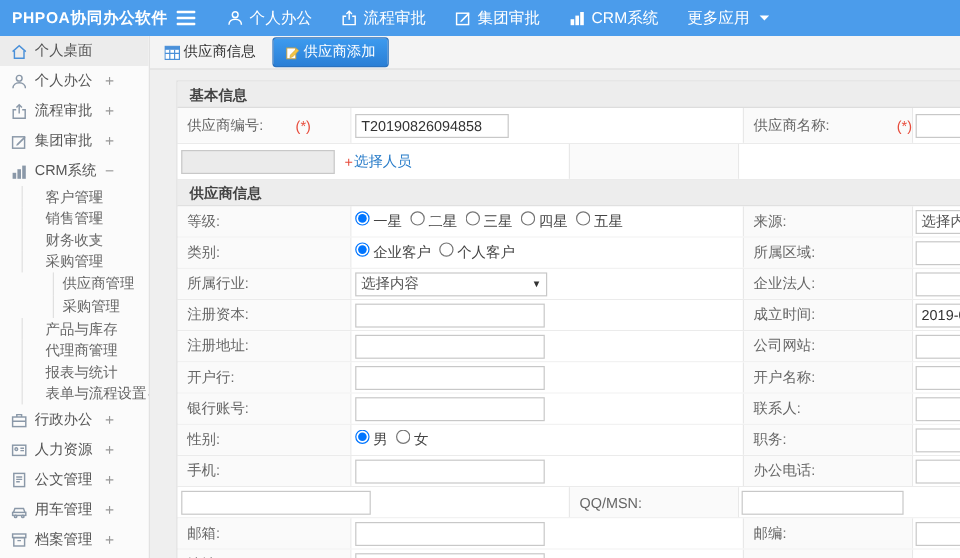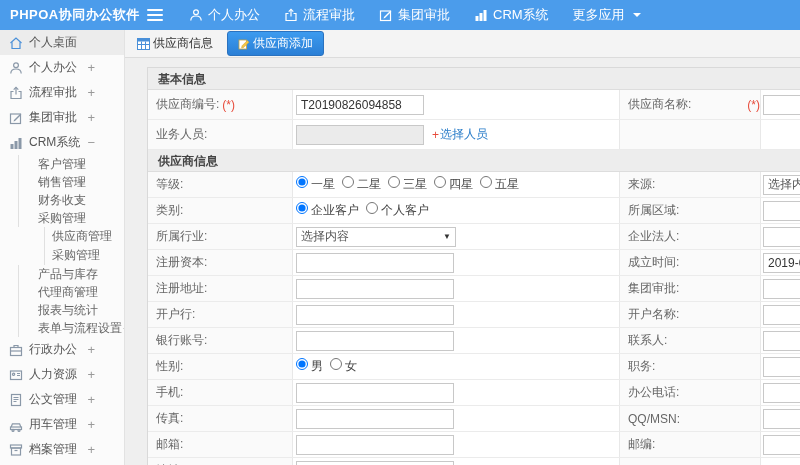--- a/index.html
+++ b/index.html
@@ -38,21 +38,21 @@
   .tab-active{background:linear-gradient(#3d9bef,#2a7fd6);border:1px solid #2a72bf;border-radius:3px;color:#fff;padding:3px 10px;}
 
   
   .content{position:absolute;top:58px;left:125px;right:0;bottom:0;background:#efefef;overflow:hidden;}
   .form-panel{margin:9px 0 0 22px;width:790px;background:#fff;border:1px solid #d9d9d9;}
   .sec-header{height:22px;line-height:22px;background:#ededed;border-bottom:1px solid #ddd;padding-left:10px;font-weight:bold;color:#444;font-size:12px;}
   .frow{display:flex;border-bottom:1px solid #ebebeb;align-items:stretch;}
   .frow.s0{height:30px;}
   .frow.s1{height:26px;}
   .cl{display:flex;align-items:center;background:#fafafa;border-right:1px solid #e8e8e8;color:#666;padding-left:8px;}
-  .cl1{width:145px;}
+  .cl1{width:145px;gap:24px;}
   .cl2{width:141px;justify-content:space-between;}
   .cf{display:flex;align-items:center;border-right:1px solid #e8e8e8;background:#fff;}
   .cf1{width:327px;padding-left:3px;}
   .cf2{flex:1;border-right:none;padding-left:2px;}
   .req{color:var(--req);margin-left:3px;}
   .ti{height:20px;border:1px solid #c8c8c8;padding:0 4px;font-size:12px;font-family:inherit;color:#333;background:#fff;}
   .ti:disabled,.ti.dis{background:#ebebeb;}
   .sel{height:20px;border:1px solid #c8c8c8;display:flex;align-items:center;justify-content:space-between;padding:0 4px;color:#555;background:#fff;cursor:pointer;}
   .sel .arr{font-size:8px;color:#333;margin-left:6px;}
   .ropt{display:flex;margin-right:7px;color:#444;cursor:pointer;}
@@ -303,23 +303,20 @@
         </div>
         <div class="cl cl2">
           <span>供应商名称:</span>
           <span class="req">(*)</span>
         </div>
         <div class="cf cf2">
           <input class="ti" type="text" style="width: 135px;">
         </div>
       </div>
       <div class="frow s0">
-        <div class="cl cl1">
-          <span>业务人员:</span>
-        </div>
         <div class="cf cf1">
           <input class="ti dis" type="text" readonly="" style="width: 128px;">
           <span class="plus">+</span>
           <span class="plink">选择人员</span>
         </div>
         <div class="cl cl2"></div>
         <div class="cf cf2"></div>
       </div>
       <div class="sec-header">供应商信息</div>
       <div class="frow s1">
@@ -410,21 +407,21 @@
         </div>
       </div>
       <div class="frow s1">
         <div class="cl cl1">
           <span>注册地址:</span>
         </div>
         <div class="cf cf1">
           <input class="ti" type="text" style="width: 158px;">
         </div>
         <div class="cl cl2">
-          <span>集团审批:</span>
+          <span>公司网站:</span>
         </div>
         <div class="cf cf2">
           <input class="ti" type="text" style="width: 135px;">
         </div>
       </div>
       <div class="frow s1">
         <div class="cl cl1">
           <span>开户行:</span>
         </div>
         <div class="cf cf1">
@@ -480,23 +477,20 @@
           <input class="ti" type="text" style="width: 158px;">
         </div>
         <div class="cl cl2">
           <span>办公电话:</span>
         </div>
         <div class="cf cf2">
           <input class="ti" type="text" style="width: 135px;">
         </div>
       </div>
       <div class="frow s1">
-        <div class="cl cl1">
-          <span>传真:</span>
-        </div>
         <div class="cf cf1">
           <input class="ti" type="text" style="width: 158px;">
         </div>
         <div class="cl cl2">
           <span>QQ/MSN:</span>
         </div>
         <div class="cf cf2">
           <input class="ti" type="text" style="width: 135px;">
         </div>
       </div>

